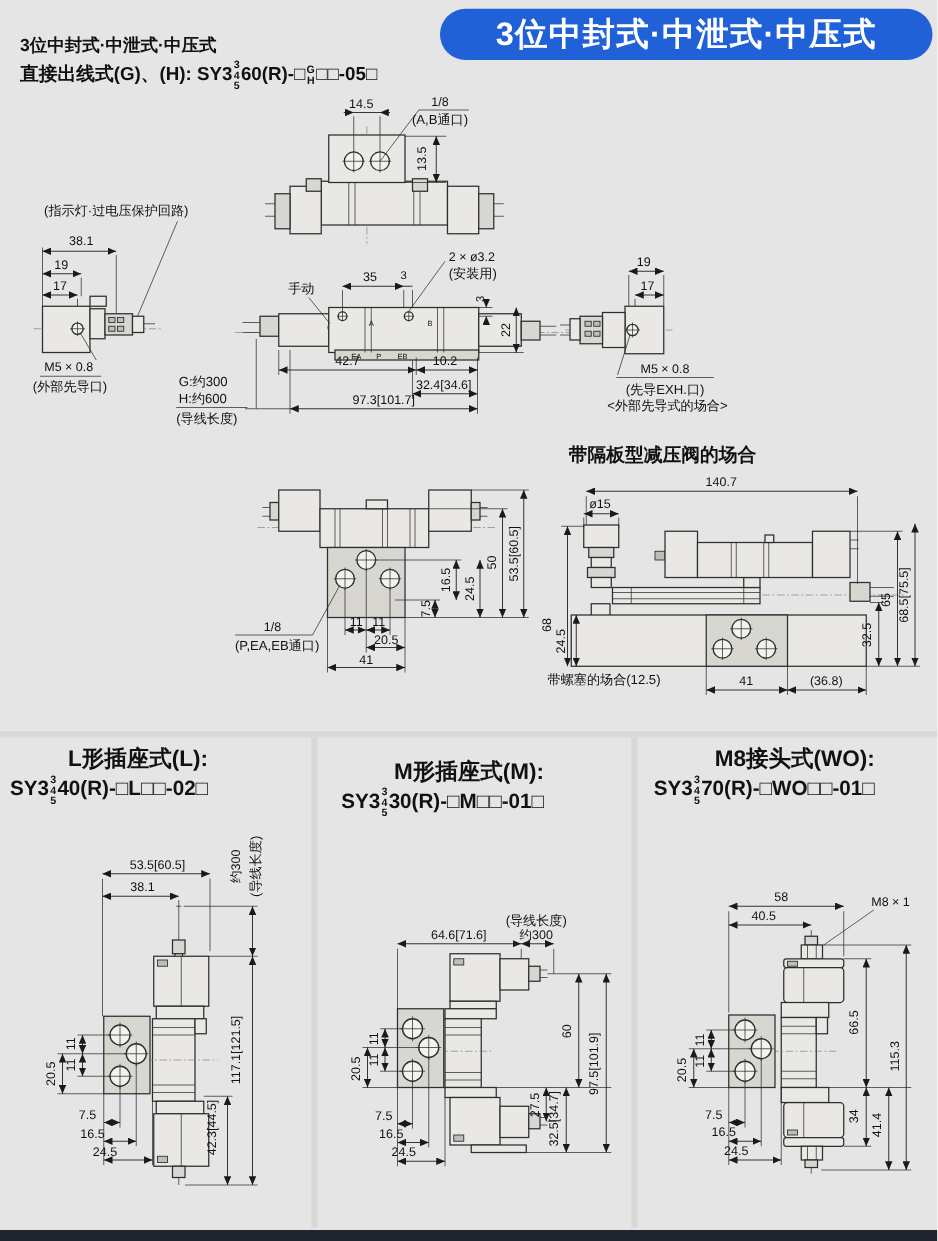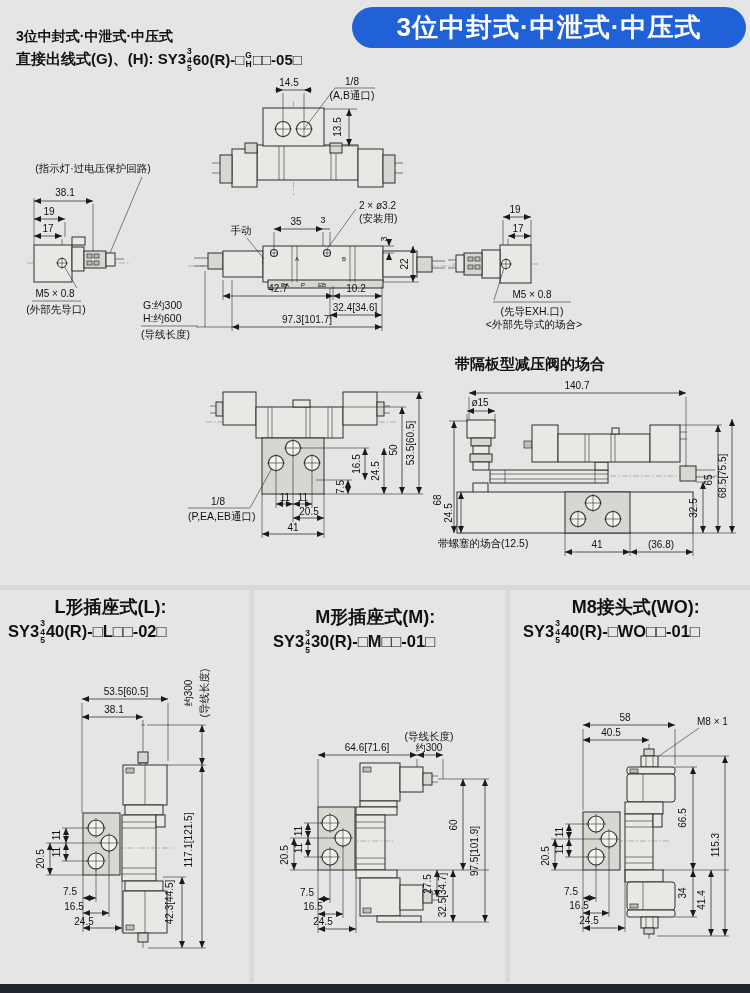--- a/index.html
+++ b/index.html
@@ -428,21 +428,21 @@
   </div>
   <div class="abs" style="left:523px;top:595px">
     <div class="ptitle">M8接头式(WO):</div>
     <div class="pmodel">
       <span>SY3</span>
       <span class="stk">
         <span>3</span>
           <span>4</span>
           <span>5</span>
       </span>
-      <span>40(R)-□WO□□-01□</span>
+      <span>70(R)-□WO□□-01□</span>
     </div>
   </div>
 
   <svg style="left:22px;top:655px" width="235" height="312" viewBox="0 0 235 312">
     <g>
       <line class="tn" x1="121" y1="70" x2="121" y2="97"></line>
       <line class="tn" x1="119" y1="70" x2="123" y2="70"></line>
       <rect class="b2" x="116" y="97" width="10" height="11"></rect>
       <rect class="bf" x="118" y="108" width="6" height="4"></rect>
       <rect class="bf" x="101" y="110" width="44" height="40"></rect>

